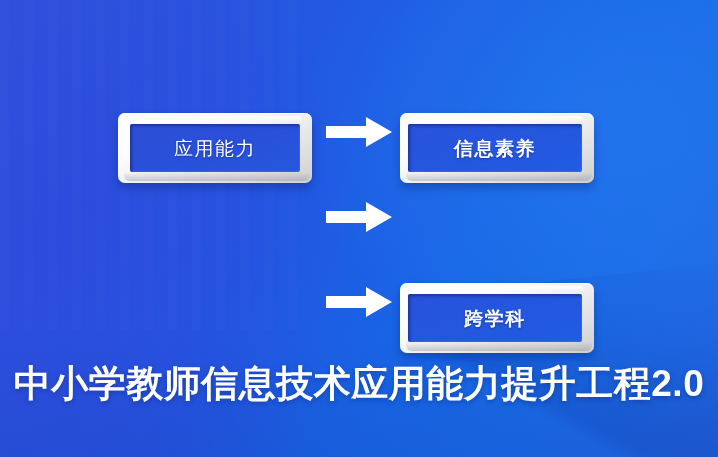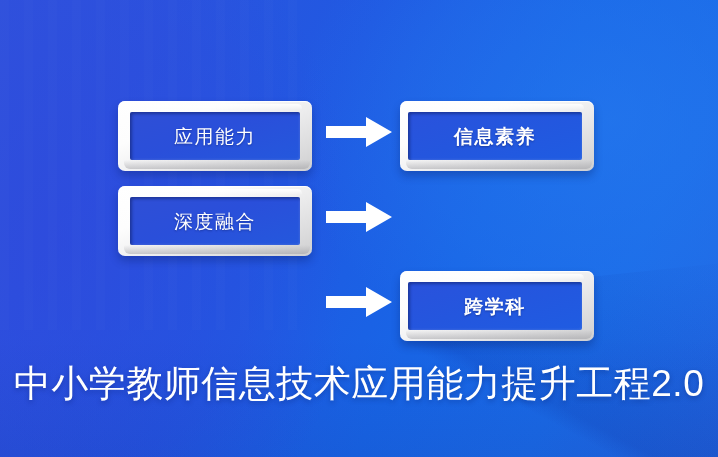--- a/index.html
+++ b/index.html
@@ -109,21 +109,21 @@
     width: 482px;
     height: 72px;
   }
   .row-0 { top: 97px; }
   .row-1 { top: 182px; }
   .row-2 { top: 267px; }
 
   
   .node {
     position: absolute;
-    top: 4px;
+    top: 16px;
     width: 194px;
     height: 70px;
     border-radius: 7px;
     background:
       linear-gradient(158deg,
         #ffffff 0%,
         #fdfdfd 30%,
         #ececed 58%,
         #dcdcdd 82%,
         #cfcfd0 100%);
@@ -202,21 +202,21 @@
 
   
   #title {
     position: absolute;
     left: 0;
     top: 363px;
     width: 718px;
     text-align: center;
     color: #ffffff;
     font-size: 37px;
-    font-weight: 400;
+    font-weight: 700;
     letter-spacing: 0.5px;
     line-height: 1.12;
     white-space: nowrap;
     text-shadow: 0 2px 5px rgba(10,25,95,0.35);
   }
 </style>
 </head>
 <body>
 
 <div id="slide">
@@ -243,25 +243,20 @@
       </div>
 
       <div class="node right">
         <div class="node-panel">
           <span class="node-label">信息素养</span>
         </div>
       </div>
     </div>
 
     <div class="row row-1">
-      <div class="node left">
-        <div class="node-panel">
-          <span class="node-label">深度融合</span>
-        </div>
-      </div>
 
       <div class="arrow">
         <svg width="66" height="30" viewBox="0 0 66 30" xmlns="http://www.w3.org/2000/svg">
           <path d="M0 9 L40 9 L40 0 L66 15 L40 30 L40 21 L0 21 Z" fill="#ffffff"></path>
         </svg>
       </div>
 
     </div>
 
     <div class="row row-2">

